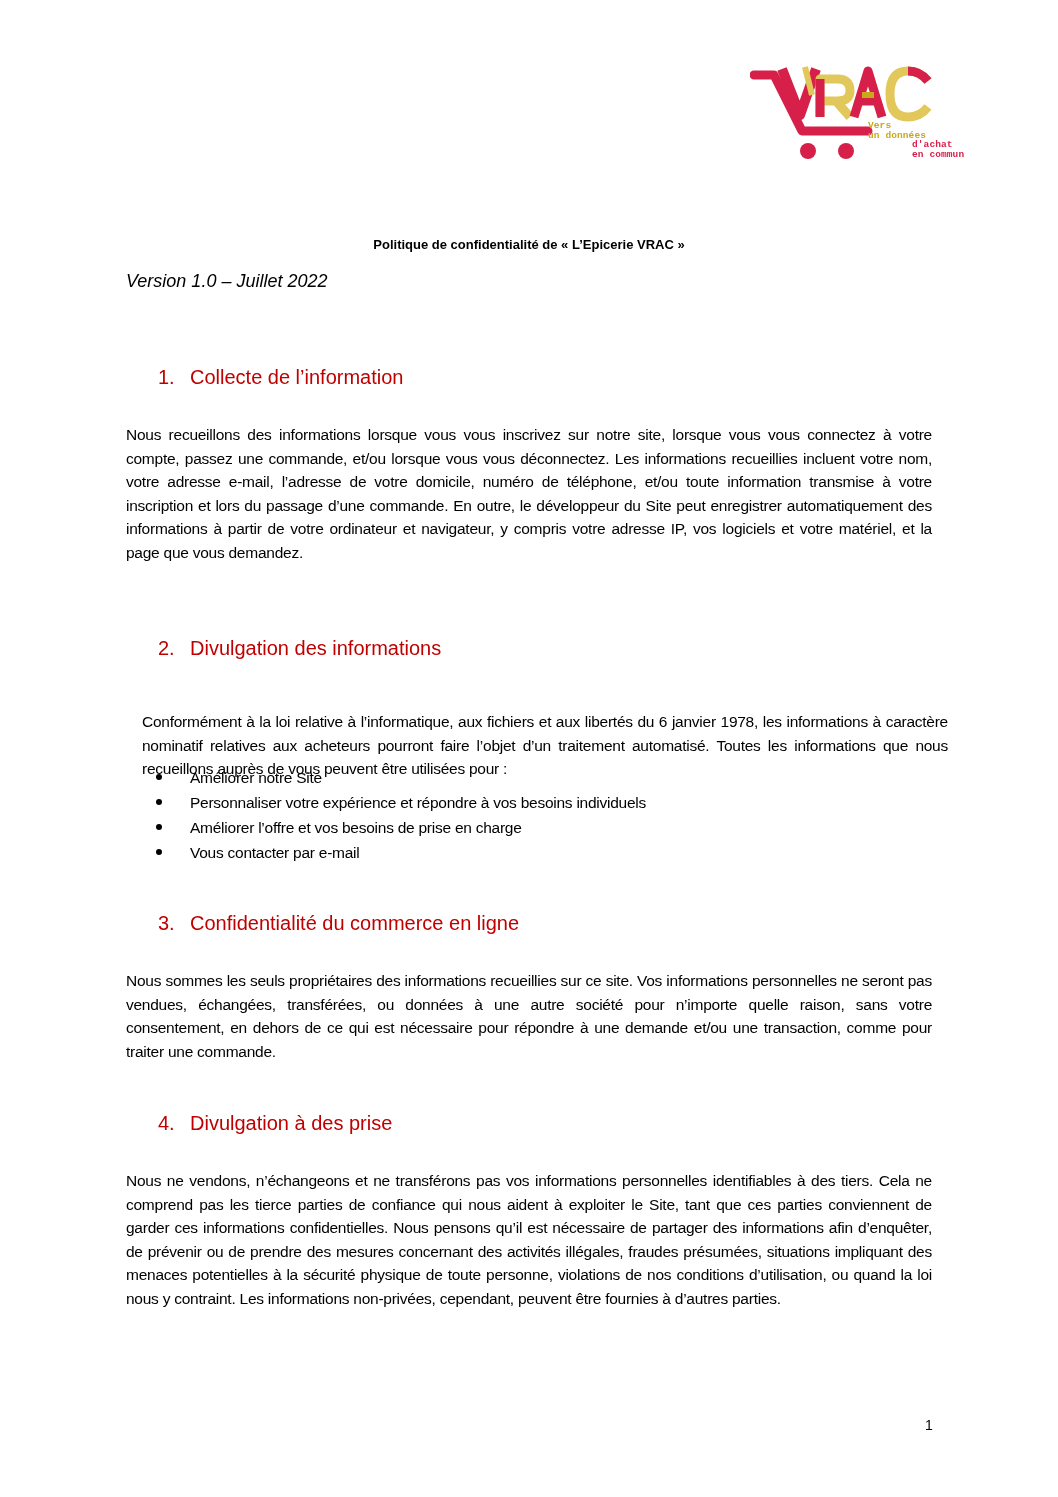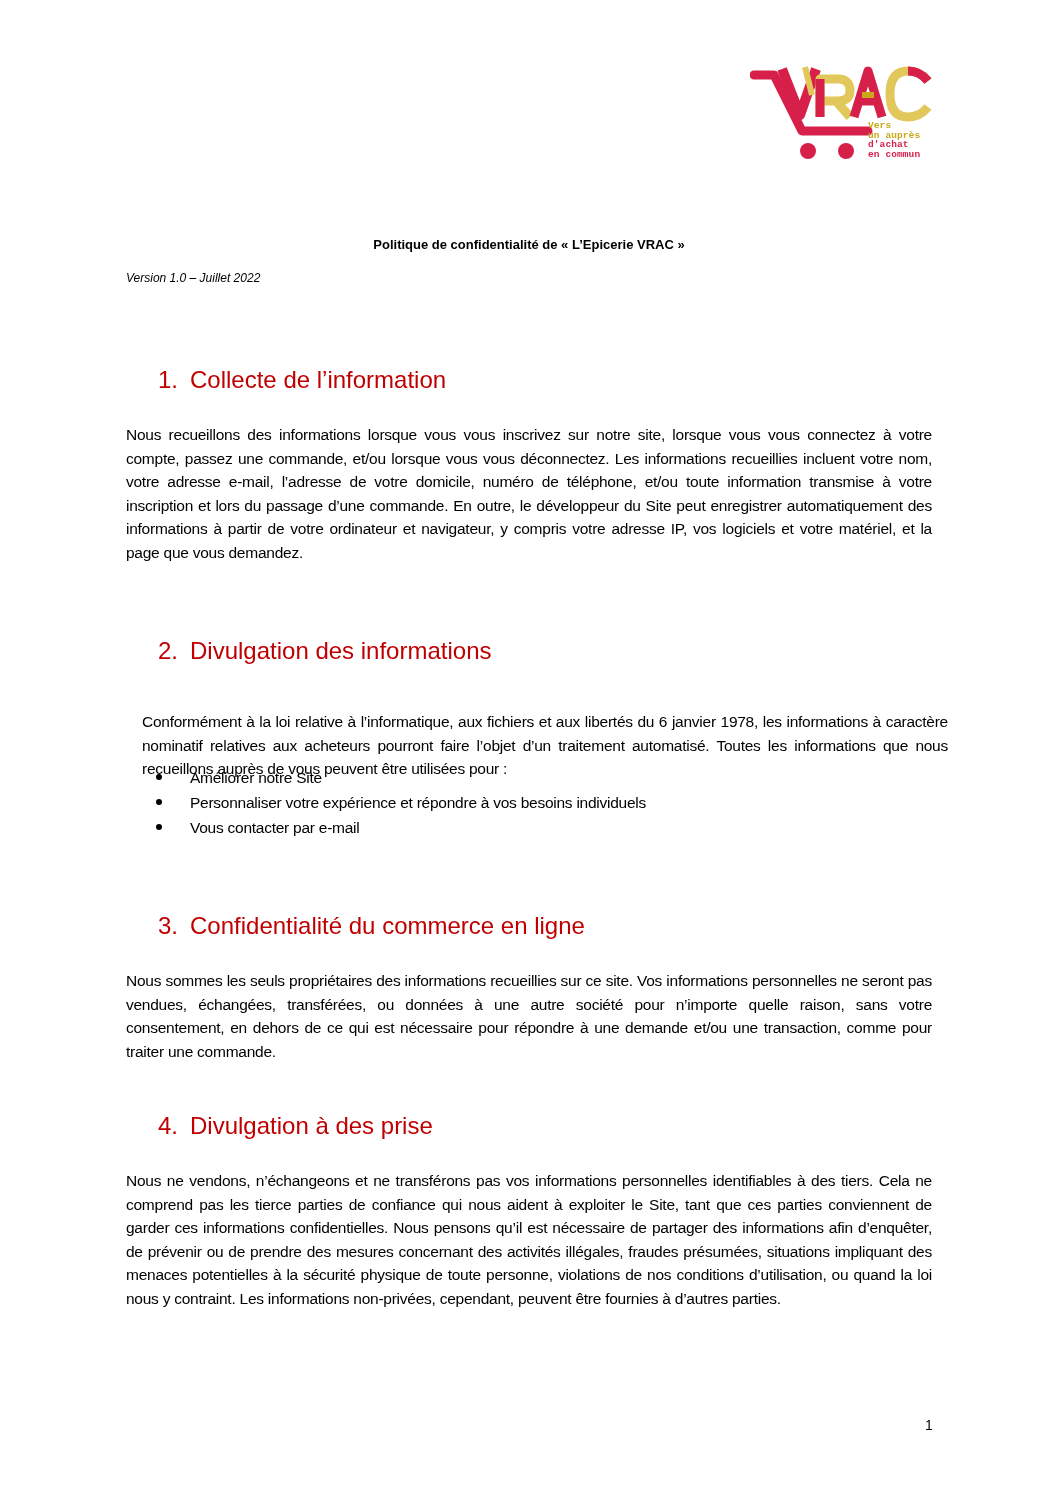--- a/index.html
+++ b/index.html
@@ -3,25 +3,25 @@
 <meta charset="utf-8">
 <style>
   html, body { margin: 0; padding: 0; background: #ffffff; }
   body { width: 1058px; height: 1497px; position: relative; overflow: hidden;
          font-family: "Liberation Sans", "DejaVu Sans", sans-serif; color: #000; }
   .logo { position: absolute; left: 750px; top: 65px; width: 190px; height: 100px; }
   .logo-tagline { position: absolute; left: 868px; top: 121px; font-family: Liberation Mono, monospace;
                   font-size: 9.5px; line-height: 9.5px; font-weight: bold; letter-spacing: 0.1px; }
   .logo-tagline div { white-space: nowrap; }
   .t-yellow { color: #c9a81a; }
-  .t-pink { color: #d6204a; }
+  .t-pink { color: #d6204a; margin-left: 44px; }
   .doc-title { position: absolute; left: 0; width: 1058px; top: 237px; text-align: center;
                font-size: 13px; font-weight: bold; }
-  .version { position: absolute; left: 126px; top: 271px; font-size: 12px; font-style: italic; }
-  .heading { position: absolute; left: 158px; font-size: 24px; color: #c00000; white-space: nowrap; }
+  .version { position: absolute; left: 126px; top: 271px; font-size: 18px; font-style: italic; }
+  .heading { position: absolute; left: 158px; font-size: 20px; color: #c00000; white-space: nowrap; }
   .heading .num { display: inline-block; width: 32px; }
   .para { position: absolute; left: 126px; width: 806px; font-size: 15.5px; line-height: 23.5px;
           text-align: justify; letter-spacing: -0.25px; }
   .bullets { position: absolute; left: 126px; top: 765px; margin: 0; padding: 0; list-style: none; }
   .bullets li { position: relative; padding-left: 64px; font-size: 15.5px; line-height: 25px;
                 letter-spacing: -0.25px; white-space: nowrap; }
   .bullets .dot { position: absolute; left: 30px; top: 9px; width: 6px; height: 6px;
                   background: #000; border-radius: 50%; }
   .page-number { position: absolute; left: 925px; top: 1417px; font-size: 14px; }
 </style>
@@ -43,41 +43,42 @@
     <path d="M70 14 L70 52" stroke="#d6204a" stroke-width="9" fill="none"></path>
 
     <path d="M104 52 L118 6 L132 52 M110 36 L126 36" stroke="#d6204a" stroke-width="9" fill="none" stroke-linejoin="round"></path>
     <path d="M112 30 L124 30" stroke="#c9a81a" stroke-width="6"></path>
 
     <path d="M178 16 Q170 6 158 6 Q140 6 140 29 Q140 52 158 52 Q170 52 178 42" stroke="#e2c75a" stroke-width="9" fill="none"></path>
     <path d="M158 6 Q170 6 178 16" stroke="#d6204a" stroke-width="9" fill="none"></path>
   </svg>
   <div class="logo-tagline" style="left:118px; top:56px;">
     <div class="t-yellow">Vers</div>
-    <div class="t-yellow">un auprès</div>
+    <div class="t-yellow">un données</div>
     <div class="t-pink">d'achat</div>
     <div class="t-pink">en commun</div>
   </div>
 </div>
 
 <div class="doc-title">Politique de confidentialité de « L’Epicerie VRAC »</div>
 <div class="version">Version 1.0 – Juillet 2022</div>
 
 <div class="heading" style="top:366px;">
   <span class="num">1.</span><span>Collecte de l’information</span>
 </div>
 <p class="para" style="top:423px; margin:0;">Nous recueillons des informations lorsque vous vous inscrivez sur notre site, lorsque vous vous connectez à votre compte, passez une commande, et/ou lorsque vous vous déconnectez. Les informations recueillies incluent votre nom, votre adresse e-mail, l’adresse de votre domicile, numéro de téléphone, et/ou toute information transmise à votre inscription et lors du passage d’une commande. En outre, le développeur du Site peut enregistrer automatiquement des informations à partir de votre ordinateur et navigateur, y compris votre adresse IP, vos logiciels et votre matériel, et la page que vous demandez.</p>
 
 <div class="heading" style="top:637px;">
   <span class="num">2.</span><span>Divulgation des informations</span>
 </div>
 <p class="para" style="top:694px; margin:16px;">Conformément à la loi relative à l’informatique, aux fichiers et aux libertés du 6 janvier 1978, les informations à caractère nominatif relatives aux acheteurs pourront faire l’objet d’un traitement automatisé. Toutes les informations que nous recueillons auprès de vous peuvent être utilisées pour :</p>
 <ul class="bullets">
   <li><span class="dot"></span><span>Améliorer notre Site</span></li>
   <li><span class="dot"></span><span>Personnaliser votre expérience et répondre à vos besoins individuels</span></li>
+  <li><span class="dot"></span><span>Améliorer l’offre et vos besoins de prise en charge</span></li>
   <li><span class="dot"></span><span>Vous contacter par e-mail</span></li>
 </ul>
 
 <div class="heading" style="top:912px;">
   <span class="num">3.</span><span>Confidentialité du commerce en ligne</span>
 </div>
 <p class="para" style="top:969px; margin:0;">Nous sommes les seuls propriétaires des informations recueillies sur ce site. Vos informations personnelles ne seront pas vendues, échangées, transférées, ou données à une autre société pour n’importe quelle raison, sans votre consentement, en dehors de ce qui est nécessaire pour répondre à une demande et/ou une transaction, comme pour traiter une commande.</p>
 
 <div class="heading" style="top:1112px;">
   <span class="num">4.</span><span>Divulgation à des prise</span>

